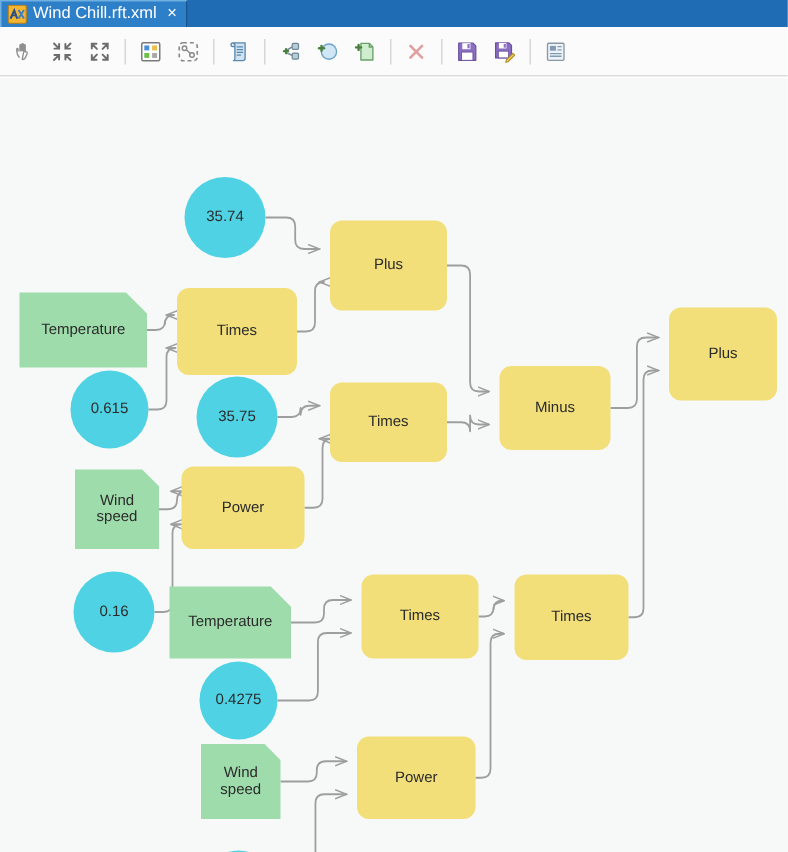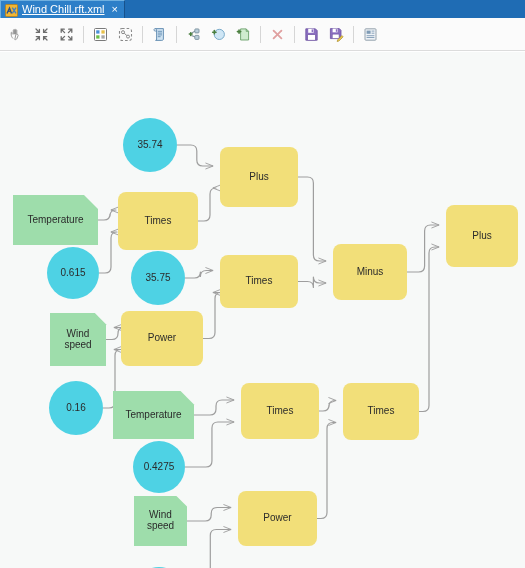--- a/index.html
+++ b/index.html
@@ -26,21 +26,21 @@
     border-top:1px solid #6fb0e0;
     border-left:1px solid #6fb0e0;
     border-right:1px solid #17528c;
     box-sizing:border-box;
   }
   .tab-icon{
     width:13px;height:13px;position:relative;flex:0 0 auto;
     display:block;
   }
   .tab-label{
-    font-size:11px;color:#ffffff;white-space:nowrap;line-height:13px;text-decoration:underline;
+    font-size:11px;color:#ffffff;white-space:nowrap;line-height:13px;
   }
   .tab-close{
     font-size:11px;color:#ffffff;line-height:11px;cursor:default;
     margin-left:3px;font-family:"Liberation Sans", sans-serif;
   }
   .tabbar-fill{flex:1 1 auto;height:18px;background:#1f6cb4;}
 
   
   .toolbar{
     position:absolute;left:0;top:18px;width:525px;height:33px;

